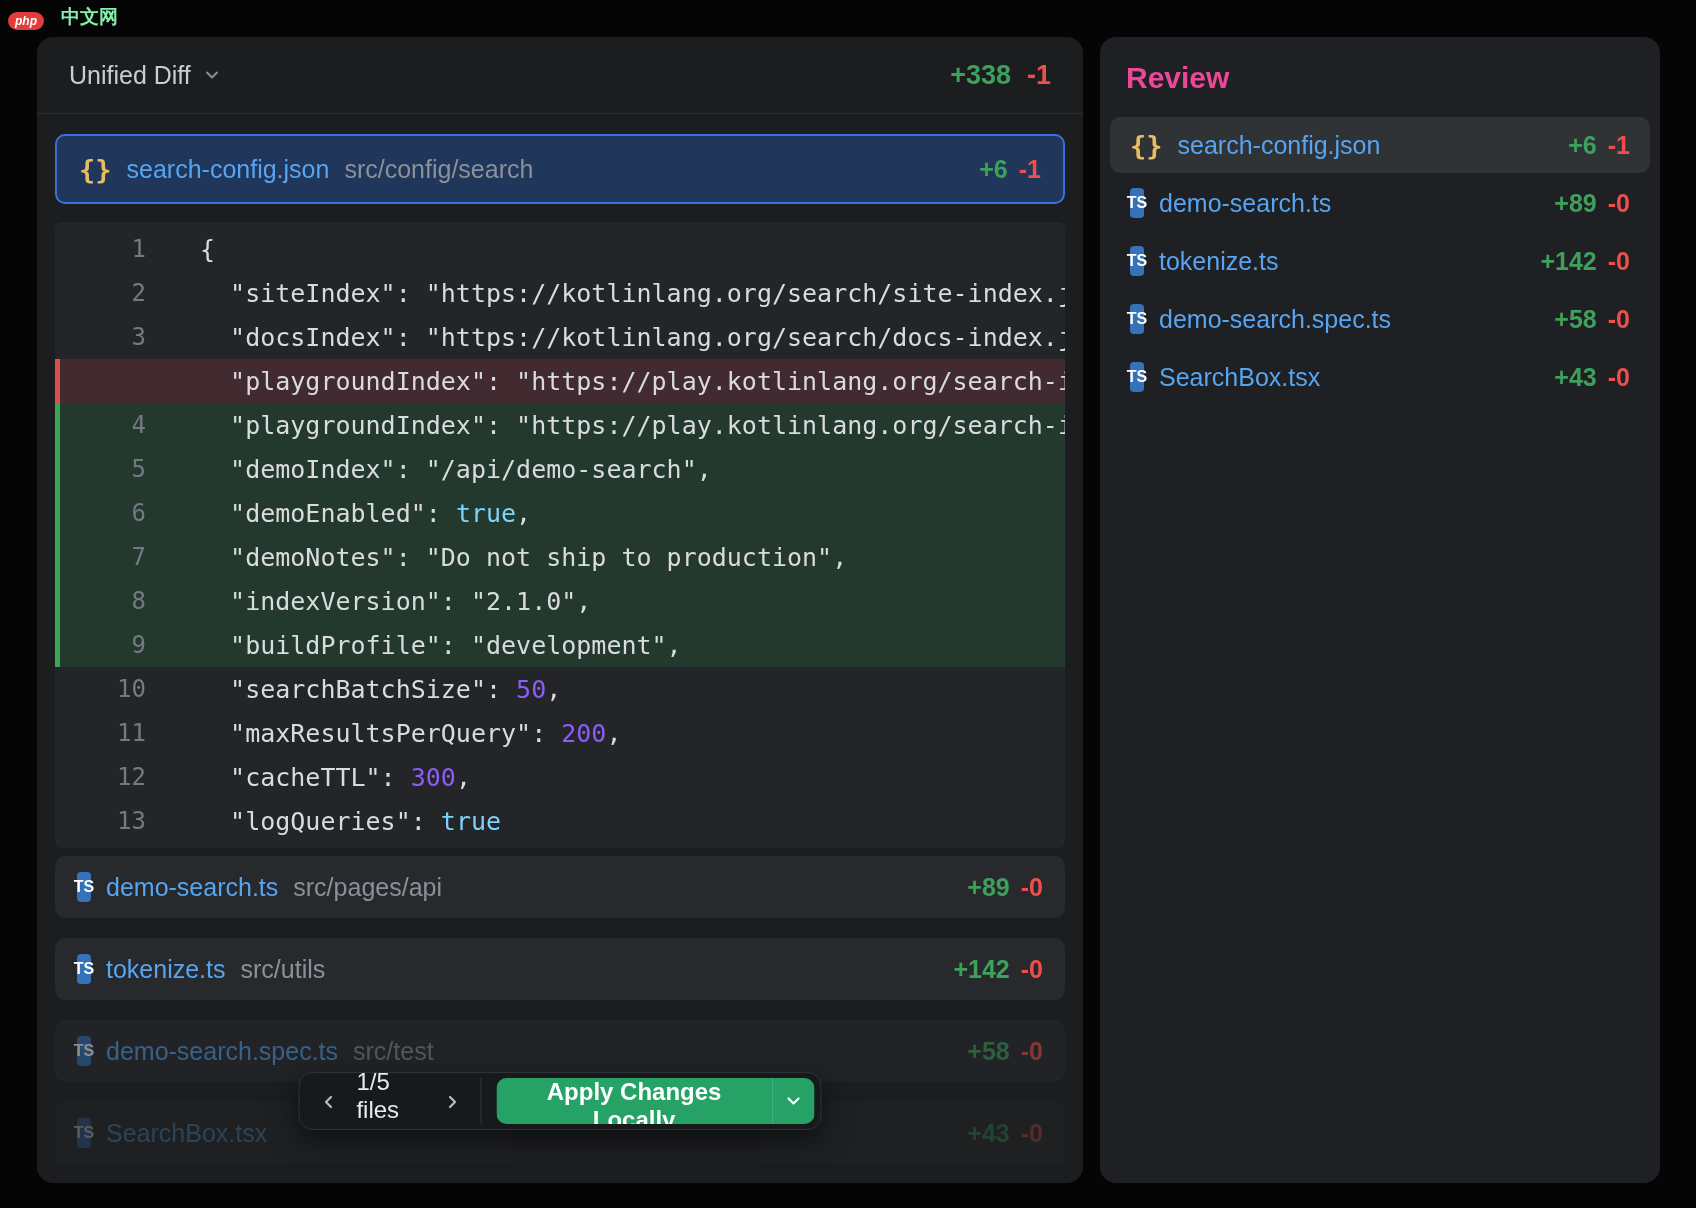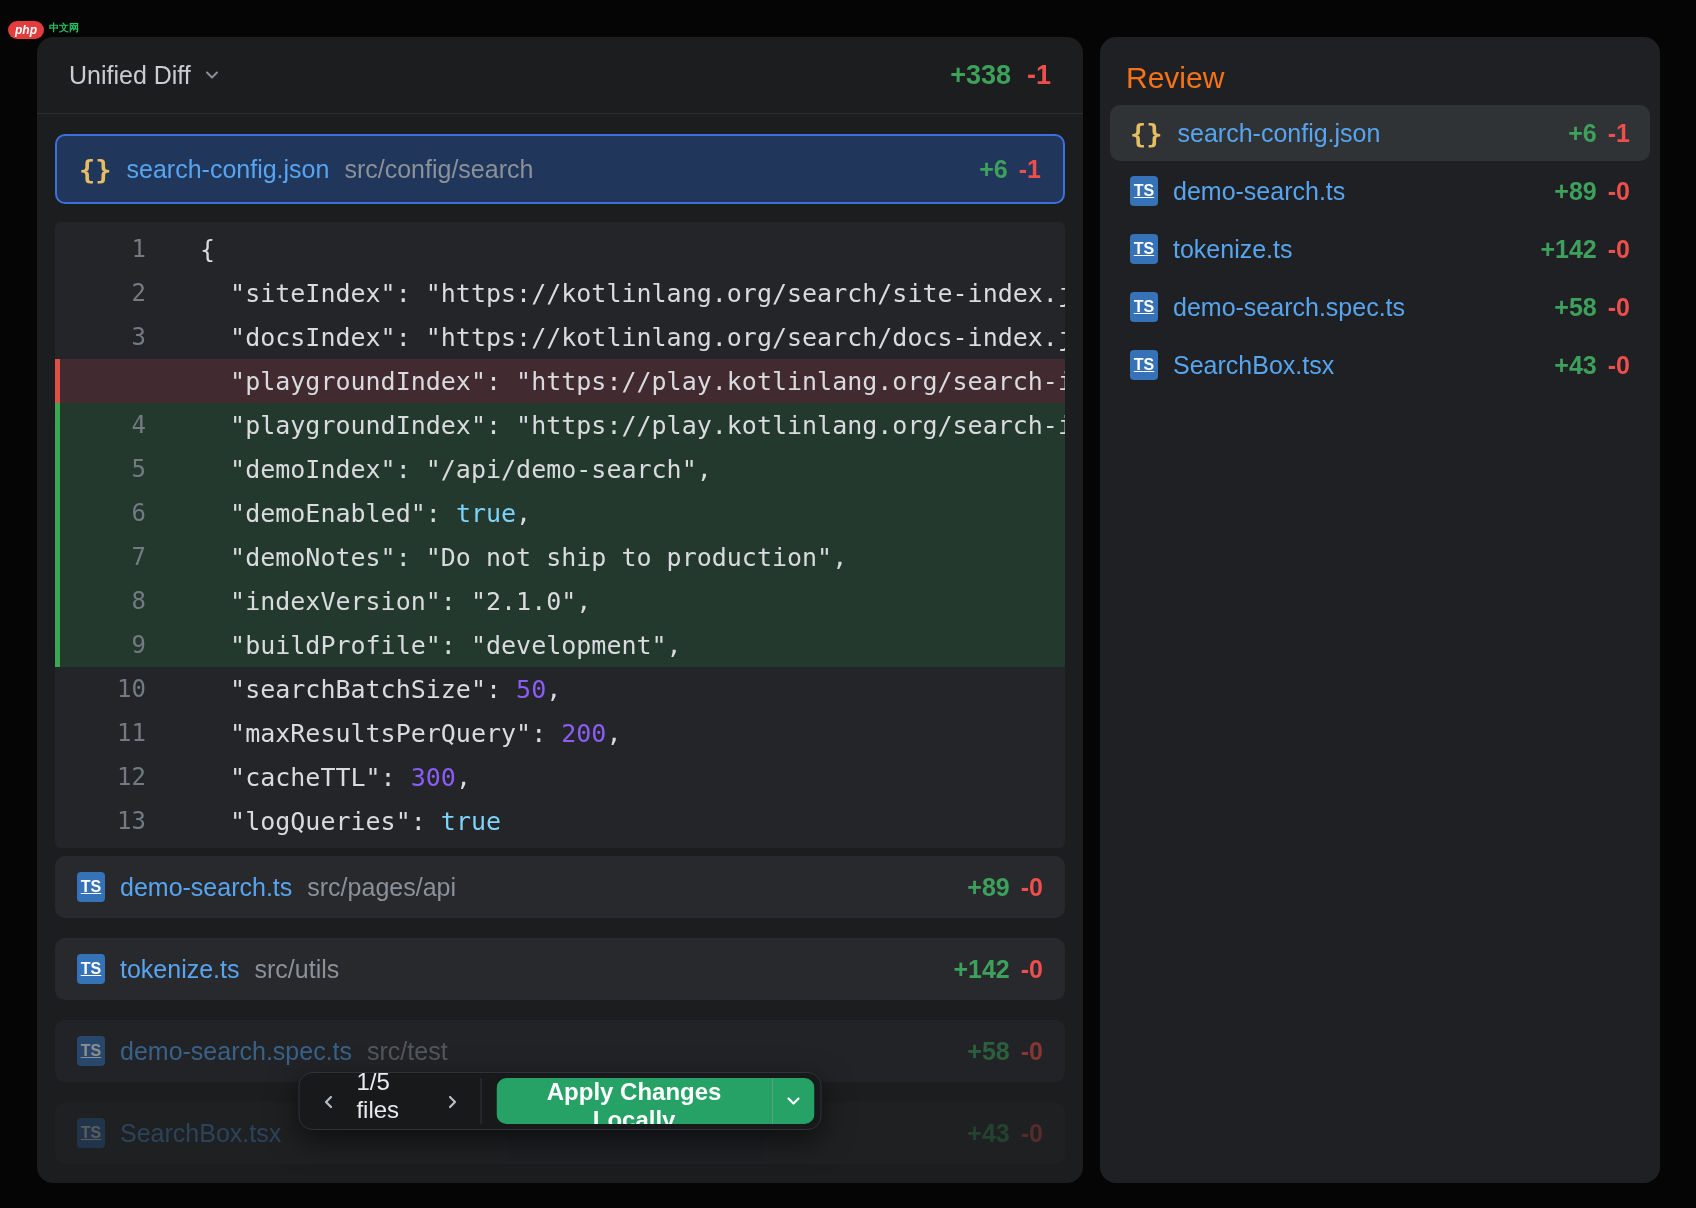--- a/index.html
+++ b/index.html
@@ -5,26 +5,26 @@
   * { margin:0; padding:0; box-sizing:border-box; }
   html, body { width:1696px; height:1208px; }
   body {
     background:#050506;
     font-family:"Liberation Sans", sans-serif;
     overflow:hidden;
     position:relative;
   }
 
   
-  .watermark { position:absolute; top:21px; left:8px; display:flex; align-items:flex-start; gap:5px; z-index:5; }
+  .watermark { position:absolute; top:4px; left:8px; display:flex; align-items:flex-end; gap:17px; z-index:5; }
   .wm-logo {
     background:#e23c3c; color:#fff; font-style:italic; font-weight:700;
     font-size:12px; padding:2px 7px; border-radius:10px;
   }
-  .wm-site { color:#22c55e; font-size:10px; font-weight:700; }
+  .wm-site { color:#86efac; font-size:19px; font-weight:700; }
 
   
   .diff-panel {
     position:absolute; left:37px; top:37px; width:1046px; height:1146px;
     background:#1b1d1f; border-radius:16px; overflow:hidden;
   }
   .review-panel {
     position:absolute; left:1100px; top:37px; width:560px; height:1146px;
     background:#1e2023; border-radius:16px; padding:24px 10px;
   }
@@ -47,22 +47,22 @@
     display:flex; align-items:center; gap:15px; padding:0 22px; border-radius:10px;
   }
   .file-card.selected {
     height:70px; background:#20365a; border:2px solid #3b70dd; margin-bottom:18px;
   }
   .icon-json {
     color:#e6bd63; font-size:27px; font-weight:700;
     font-family:"DejaVu Sans Mono", monospace; flex:none;
   }
   .icon-ts {
-    width:28px; height:30px; background:#3572b8; border-radius:4px; color:#fff;
-    font-weight:700; font-size:16px; display:flex; align-items:center; justify-content:center; flex:none;text-decoration:underline;
+    width:14px; height:30px; background:#3572b8; border-radius:4px; color:#fff;
+    font-weight:700; font-size:16px; display:flex; align-items:center; justify-content:center; flex:none;
   }
   .file-name { color:#57a5f0; font-size:25px; white-space:nowrap; }
   .file-path { color:#8b9199; font-size:25px; white-space:nowrap; overflow:hidden;text-align:right; }
   .stats { margin-left:auto; display:flex; gap:11px; font-size:25px; font-weight:600; flex:none; }
 
   
   .code-block { background:#232528; border-radius:6px; padding:5px 0; margin-bottom:8px; overflow:hidden; }
   .code-line {
     display:flex; align-items:center; height:44px; white-space:pre;
     font-family:"DejaVu Sans Mono", monospace; font-size:25px; color:#d9dbde;
@@ -101,21 +101,21 @@
   .apply-btn {
     background:#26a266; border:none; color:#fff; font-size:24px; font-weight:700;
     padding:0 32px; cursor:pointer; font-family:"Liberation Sans", sans-serif;
   }
   .apply-caret {
     background:#26a266; border:none; border-left:1px solid rgba(255,255,255,.28);
     width:54px; color:#fff; cursor:pointer; display:flex; align-items:center; justify-content:center;
   }
 
   
-  .review-title { color:#f97316; font-size:30px; font-weight:400; margin:0 0 10px 16px; }
+  .review-title { color:#ec4899; font-size:30px; font-weight:700; margin:0 0 22px 16px; }
   .review-row {
     height:56px; display:flex; align-items:center; gap:15px; padding:0 20px;
     border-radius:10px; margin-bottom:2px; cursor:pointer;
   }
   .review-row.selected { background:#2f3336; }
 </style>
 </head>
 <body>
 
 <div class="watermark">

